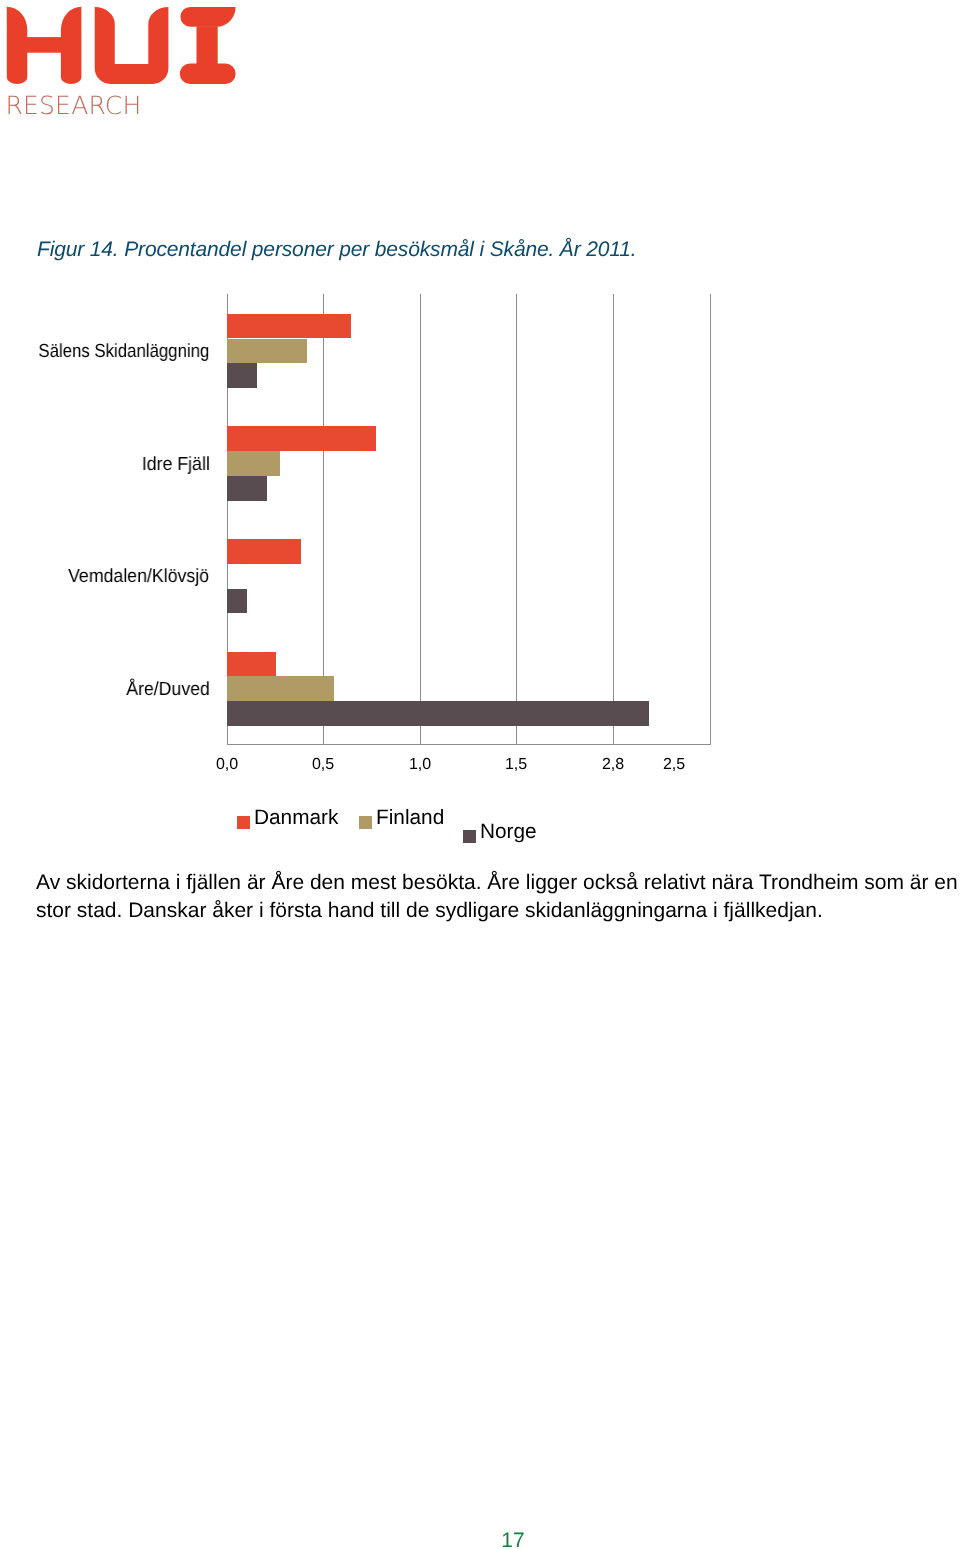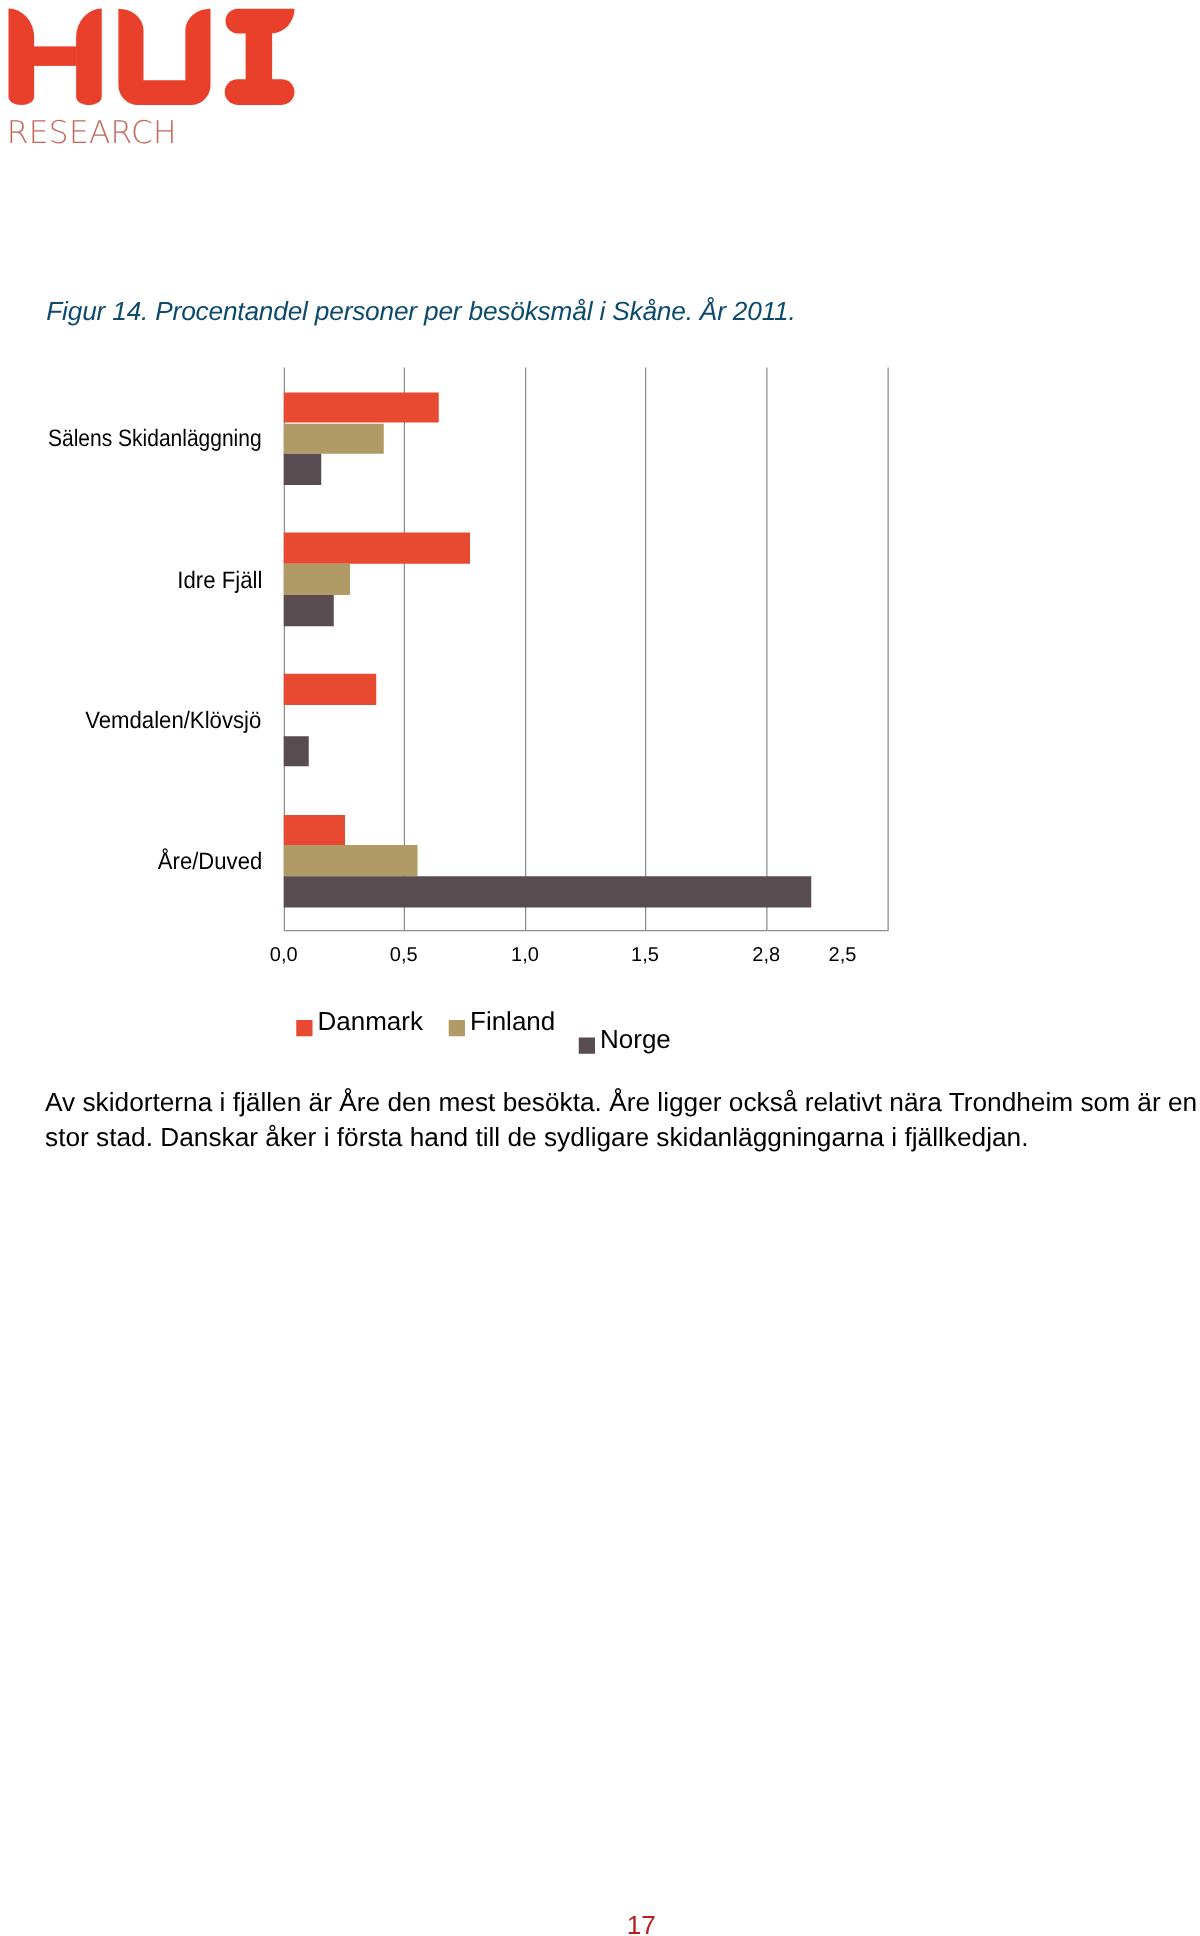--- a/index.html
+++ b/index.html
@@ -52,21 +52,21 @@
 
   
   #body-text{
     position:absolute;left:36.4px;top:868.8px;width:924px;
     font-size:21px;line-height:27.8px;color:#000;text-align:left;
   }
 
   
   #page-num{
     position:absolute;left:473px;top:1533px;width:80px;height:16px;text-align:center;
-    font-size:21px;line-height:16px;color:#b91c1c;
+    font-size:21px;line-height:16px;color:#15803d;
   }
 </style>
 </head>
 <body>
 
 <div class="page">
   <div id="logo">
     <svg width="250" height="120" viewBox="0 0 250 120">
       <g id="logo-fill" fill="#E8402A">
 

